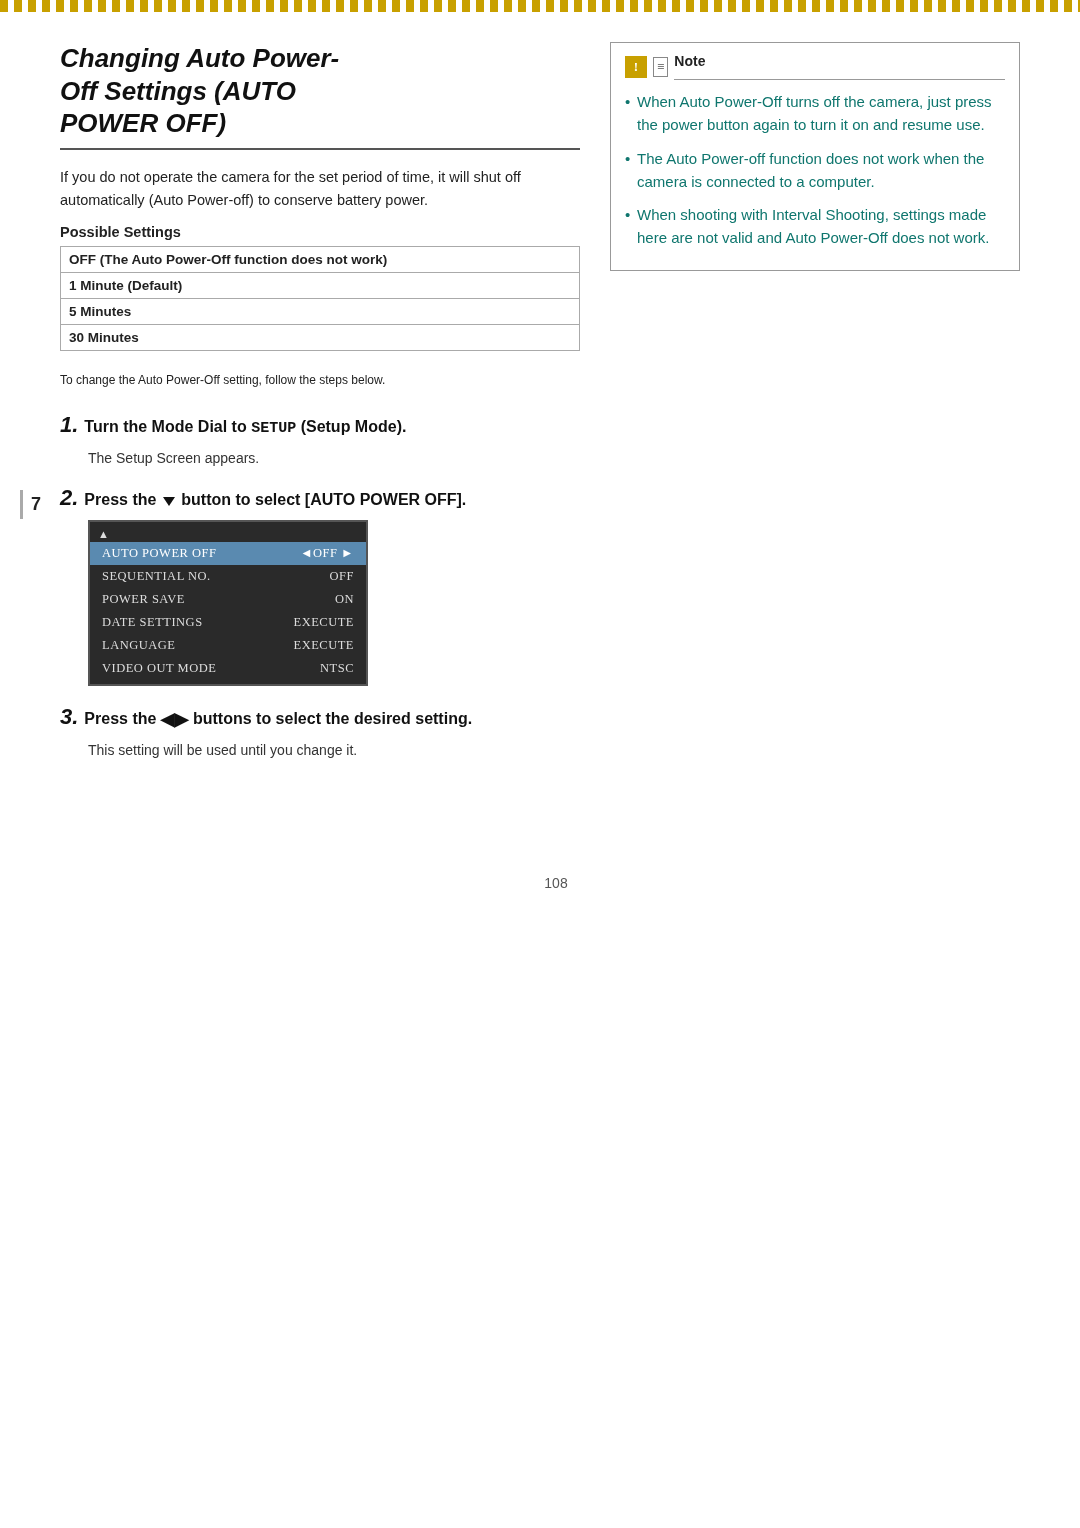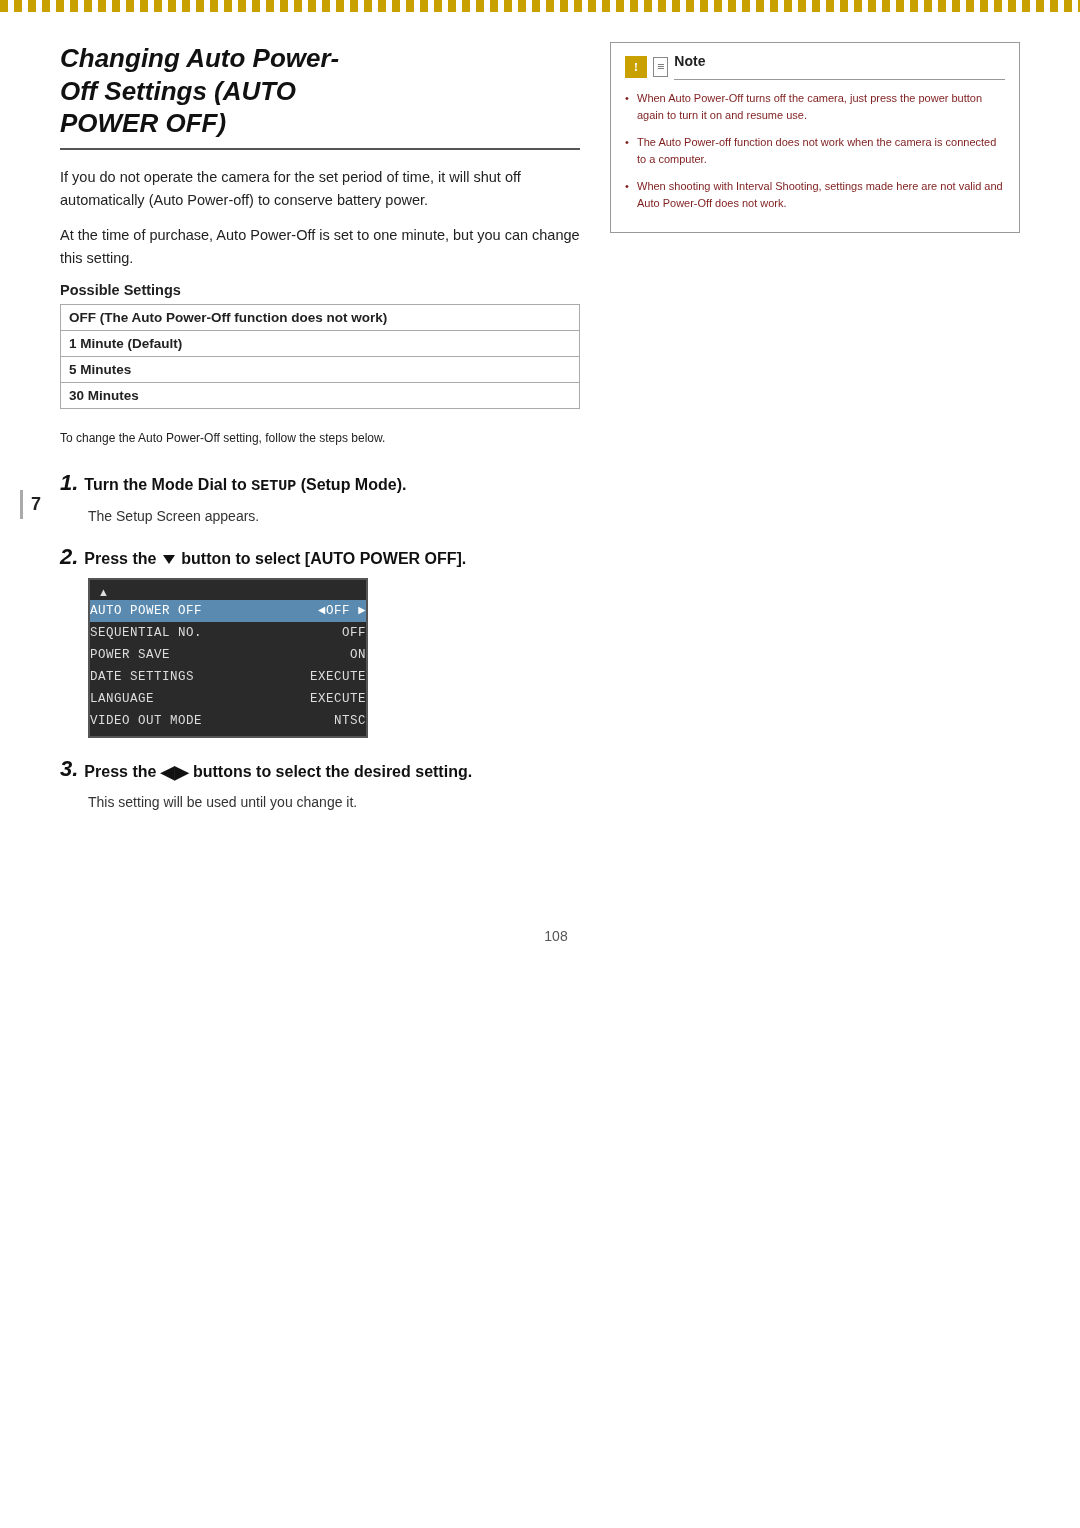--- a/index.html
+++ b/index.html
@@ -156,22 +156,22 @@
       margin-bottom: 16px;
       border: 2px solid #555;
       background: #2a2a2a;
       width: 280px;
       padding: 4px 0;
     }
 
     .menu-row {
       display: flex;
       align-items: center;
-      padding: 4px 0;
-      font-family: Liberation Mono, monospace;
+      padding: 4px 12px;
+      font-family: Liberation Serif, serif;
       font-size: 12.5px;
       color: #ddd;
       justify-content: center;
     }
 
     .menu-row.highlighted {
       background: #5a8ab0;
       color: #fff;
     }
 
@@ -231,26 +231,26 @@
       padding-bottom: 10px;
       flex: 1;
     }
 
     .note-list {
       list-style: none;
       padding: 0;
     }
 
     .note-list li {
-      font-size: 11px;
+      font-size: 15px;
       line-height: 1.55;
       margin-bottom: 10px;
       padding-left: 12px;
       position: relative;
-      color: #7f1d1d;
+      color: #0f766e;
     }
 
     .note-list li::before {
       content: "•";
       position: absolute;
       left: 0;
     }
 
     .page-footer {
       text-align: center;
@@ -272,21 +272,20 @@
   <div class="left-column">
 
     <h1 class="page-title">
       <span>Changing Auto Power-</span><br>
       <span>Off Settings (AUTO</span><br>
       <span>POWER OFF)</span>
     </h1>
     <div class="title-underline"></div>
 
     <p class="intro-text">If you do not operate the camera for the set period of time, it will shut off automatically (Auto Power-off) to conserve battery power.</p>
-    <p class="intro-text">At the time of purchase, Auto Power-Off is set to one minute, but you can change this setting.</p>
 
     <div class="subsection-heading">Possible Settings</div>
 
     <div class="settings-table">
       <div class="row">OFF (The Auto Power-Off function does not work)</div>
       <div class="row">1 Minute (Default)</div>
       <div class="row">5 Minutes</div>
       <div class="row">30 Minutes</div>
     </div>
 

